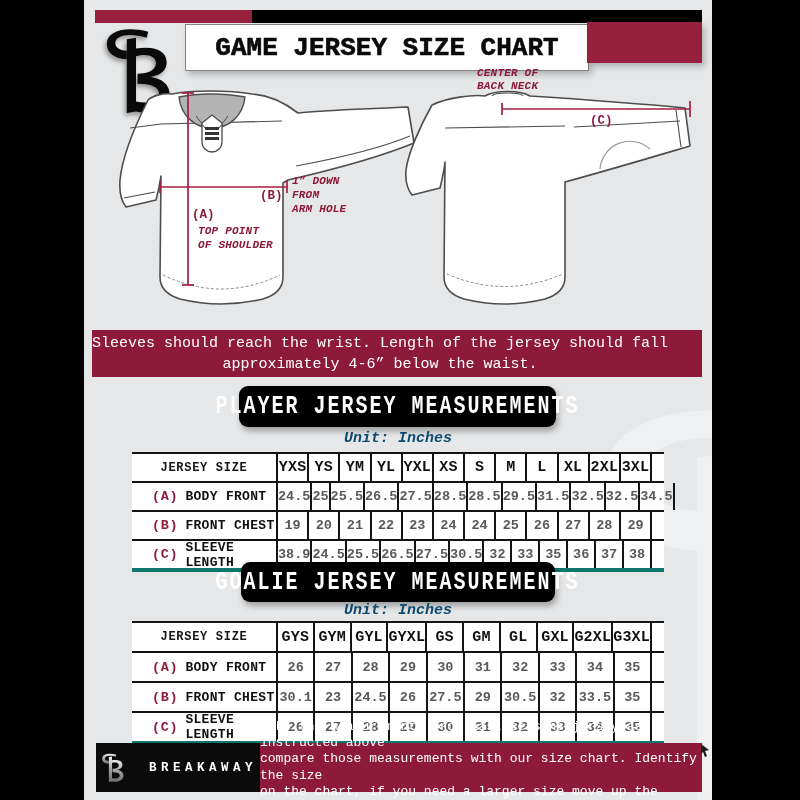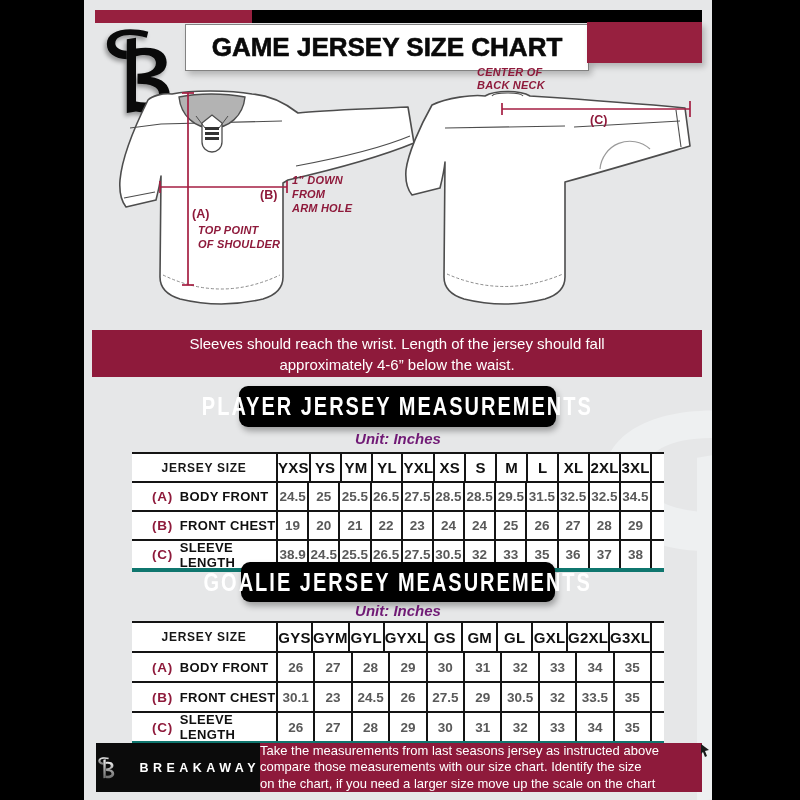--- a/index.html
+++ b/index.html
@@ -1,17 +1,17 @@
 <!DOCTYPE html>
 <html style="--maroon: #8E1A3B; --maroon2: #97203F; --redline: #A51E42; --bg: #e6e7e8;"><head>
 <meta charset="utf-8">
 <style>
   html,body{margin:0;padding:0;background:#222;}
   .canvas{position:relative;width:800px;height:800px;background:#000;overflow:hidden;
-          font-family:Liberation Sans, sans-serif;}
+          font-family:Liberation Mono, monospace;}
   .content{position:absolute;left:84px;top:0;width:628px;height:800px;
            background:var(--bg,#e6e7e8);overflow:hidden;}
   .abs{position:absolute;}
 
   
   .topbar{left:11px;top:10px;width:607px;height:13px;background:#000;}
   .topbar-maroon{position:absolute;left:0;top:0;width:157px;height:13px;background:var(--maroon2,#97203F);}
   .logo-svg{left:10px;top:24px;width:84px;height:92px;filter:drop-shadow(-2px 3px 2px rgba(0,0,0,.35));}
   .title-box{left:101px;top:24px;width:402px;height:45px;background:#fff;border:1px solid #828282;
              display:flex;align-items:center;justify-content:center;box-shadow:3px 4px 6px rgba(0,0,0,.22);}
@@ -24,30 +24,30 @@
   .diagram{left:0;top:66px;width:628px;height:264px;}
   .jersey{fill:#fff;stroke:#4d4d4d;stroke-width:1.6;stroke-linejoin:round;}
   .seam{fill:none;stroke:#4d4d4d;stroke-width:1.1;}
   .stitch{fill:none;stroke:#8a8a8a;stroke-width:1;stroke-dasharray:3,2;}
   .redline{stroke:var(--redline,#A51E42);stroke-width:1.7;fill:none;}
   .mlabel{fill:var(--maroon,#8E1A3B);font-weight:bold;font-size:12.5px;}
   .mnote{fill:var(--maroon,#8E1A3B);font-style:italic;font-weight:bold;font-size:11px;letter-spacing:.2px;}
 
   
   .banner{left:8px;top:330px;width:610px;height:47px;background:var(--maroon,#8E1A3B);color:#fff;
-          display:flex;align-items:center;justify-content:center;text-align:center;
+          display:flex;align-items:center;text-align:center;
           font-size:15px;line-height:21px;}
   .section-title{background:#000000;border-radius:9px;color:#fff;display:flex;align-items:center;
                  justify-content:center;box-shadow:2px 4px 6px rgba(0,0,0,.32);}
   .section-title span{display:inline-block;transform:scaleX(.8);font-size:25px;font-weight:bold;
                       letter-spacing:2.5px;white-space:nowrap;}
   .player-title{left:155px;top:386px;width:317px;height:41px;}
   .goalie-title{left:157px;top:562px;width:314px;height:40px;text-align:center;}
   .unit{left:0;width:628px;text-align:center;font-style:italic;font-weight:bold;
-        font-size:15px;color:#701a75;}
+        font-size:15px;color:#0c4a6e;}
   .player-unit{top:430px;} .goalie-unit{top:602px;}
 
   
   .t-table{width:532px;border-bottom:4px solid #0f766e;}
   .player-table{left:48px;top:452px;} .goalie-table{left:48px;top:621px;}
   .t-row{display:flex;background:#fff;border-top:2px solid #141414;height:27px;}
   .goalie-table .t-row{height:28px;}
   .t-corner{width:144px;flex:none;display:flex;align-items:center;justify-content:center;
             font-size:12px;font-weight:600;letter-spacing:.7px;color:#161616;}
   .t-rowlab{justify-content:flex-start;padding-left:20px;box-sizing:border-box;gap:7px;}

